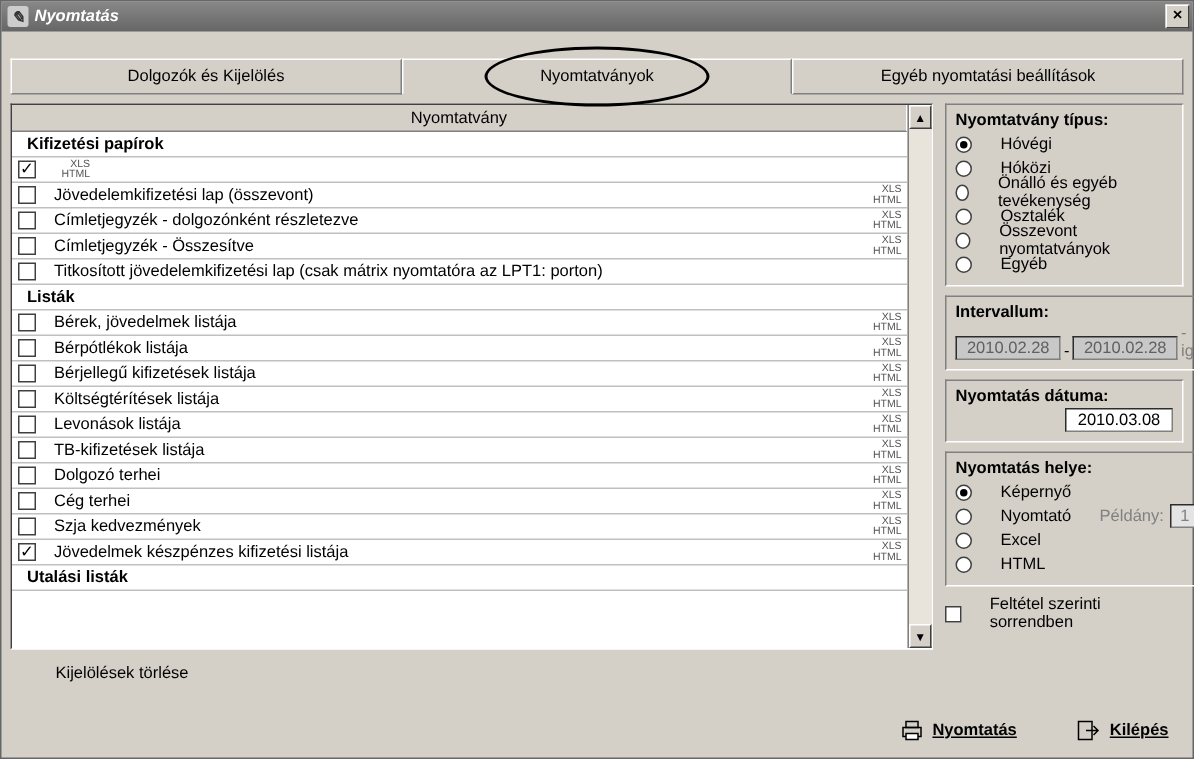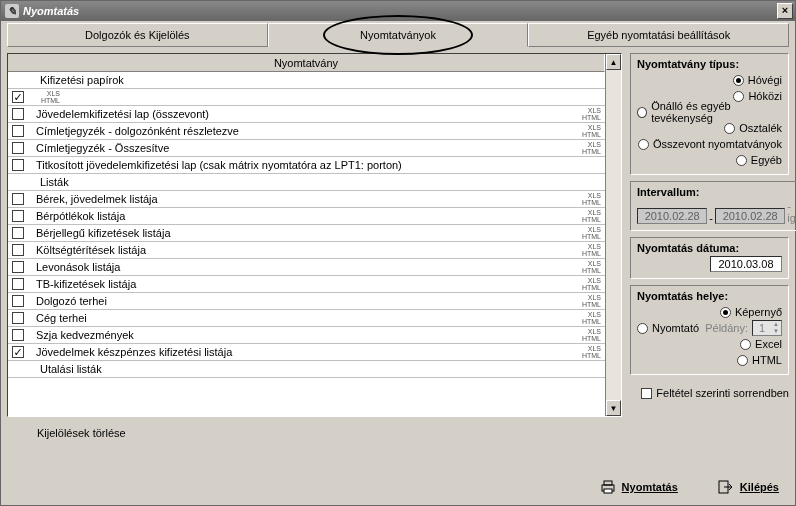--- a/index.html
+++ b/index.html
@@ -38,21 +38,21 @@
   }
   .close-btn {
     width: 16px; height: 16px; background: #d4d0c8;
     border: 1px solid #fff; border-right-color:#404040; border-bottom-color:#404040;
     color: #000; font-family: Arial; font-weight: bold; font-style: normal;
     font-size: 11px; line-height: 12px; text-align: center; cursor: pointer;
   }
   .tabs {
     display: flex;
     height: 24px;
-    margin: 2px 6px 0 6px;
+    margin: 18px 6px 0 6px;
   }
   .tab {
     flex: 1;
     border: 1px solid #808080;
     border-top-color: #fff; border-left-color:#fff;
     background: #d4d0c8;
     display: flex; align-items: center; justify-content: center;
     cursor: pointer;
     position: relative;
   }
@@ -101,22 +101,22 @@
   }
   .grid-rows { }
   .row {
     height: 17px;
     border-bottom: 1px solid #c0c0c0;
     display: flex; align-items: center;
     padding-left: 4px;
     position: relative;
   }
   .row.section {
-    font-weight: normal;
-    padding-left: 32px;
+    font-weight: bold;
+    padding-left: 10px;
   }
   .row .cb {
     width: 12px; height: 12px;
     border: 1px solid #404040;
     background: #fff;
     margin-right: 10px;
     display: inline-flex; align-items: center; justify-content: center;
     font-size: 10px; line-height: 10px;
     flex: 0 0 12px;
   }
@@ -161,22 +161,21 @@
     border-top-color:#808080; border-left-color:#808080;
     margin: 0; padding: 4px 6px 6px 6px;
   }
   fieldset .legend {
     font-weight: bold;
     margin-bottom: 2px;
   }
   .radio-row, .chk-row {
     display: flex; align-items: center;
     height: 16px;
-    gap: 4px;
-    justify-content: flex-end;
+    gap: 19px;
   }
   .radio {
     width: 11px; height: 11px; border-radius: 50%;
     border: 1px solid #404040; background:#fff;
     display:inline-flex; align-items:center; justify-content:center;
   }
   .radio.sel::after {
     content:""; width:5px; height:5px; border-radius:50%; background:#000;
   }
   .chkbox {

